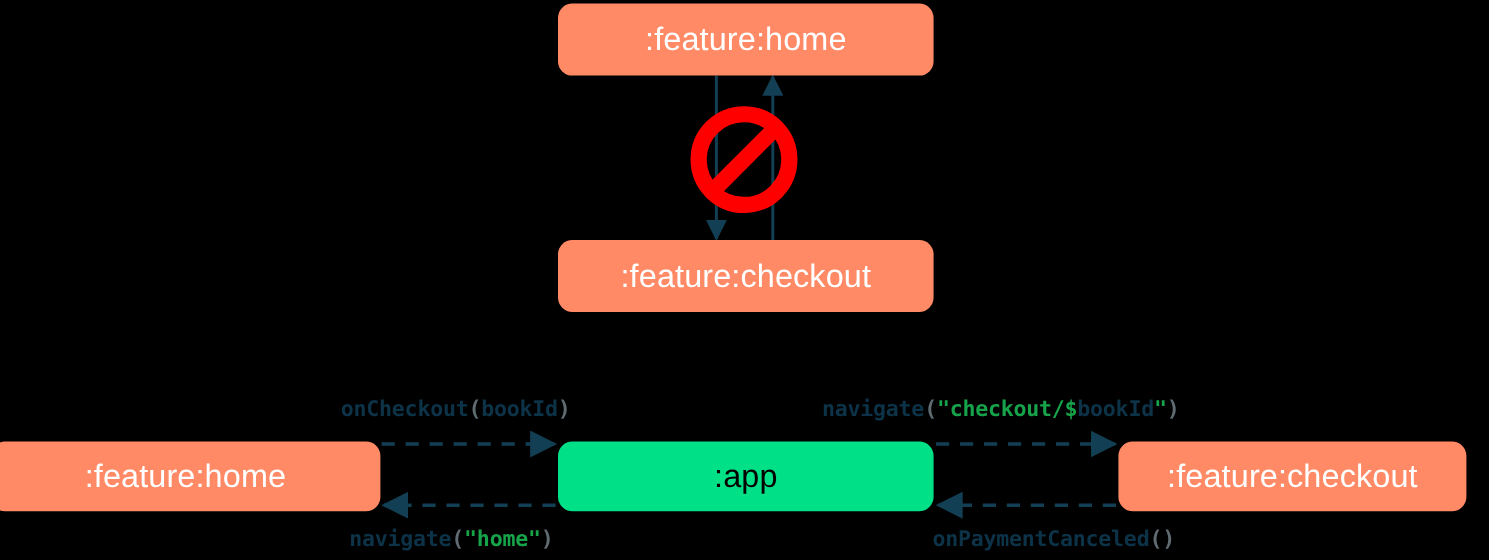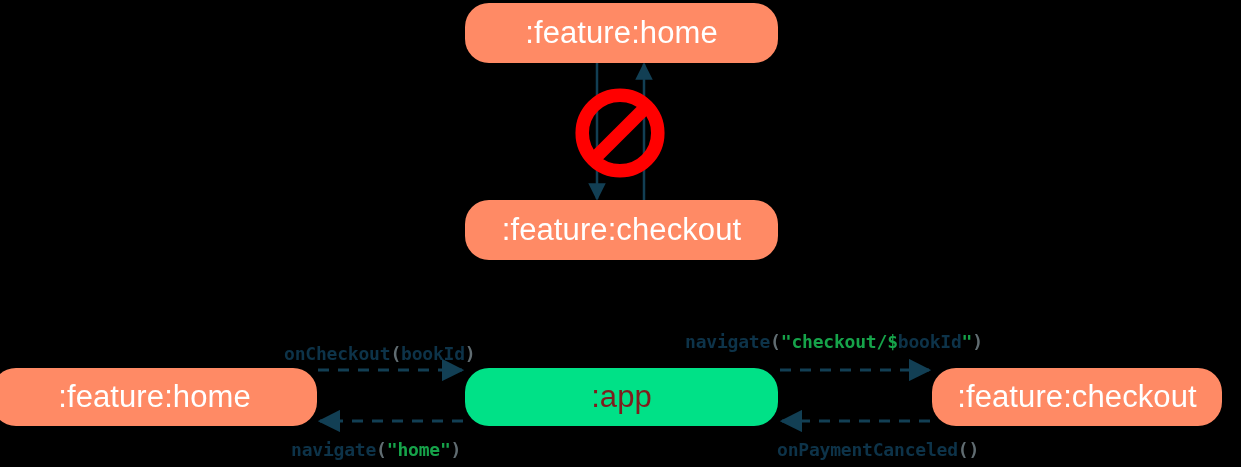--- a/index.html
+++ b/index.html
@@ -15,37 +15,37 @@
     font-family: "Liberation Sans", sans-serif;
   }
   #canvas {
     position: absolute;
     inset: 0;
     width: 1241px;
     height: 467px;
   }
   .node {
     position: absolute;
-    border-radius: 24px;
+    border-radius: 12px;
     display: flex;
     align-items: center;
     justify-content: center;
     box-sizing: border-box;
     font-family: "Liberation Sans", sans-serif;
-    font-size: 31px;
+    font-size: 27px;
     letter-spacing: 0.1px;
     white-space: nowrap;
   }
   .node.module {
     background: #FF8A65;
     color: #FFFFFF;
   }
   .node.app {
     background: #00E187;
-    color: #7f1d1d;
+    color: #000000;
   }
 
   
   #node-home-top     { left: 465px; top: 3px;   width: 313px; height: 60px; }
   #node-checkout-top { left: 465px; top: 200px; width: 313px; height: 60px; }
 
   
   #node-home-bottom     { left: -8px;  top: 368px; width: 325px; height: 58px; }
   #node-app             { left: 465px; top: 368px; width: 313px; height: 58px; }
   #node-checkout-bottom { left: 932px; top: 368px; width: 290px; height: 58px; }
@@ -65,21 +65,21 @@
     font-family: "DejaVu Sans Mono", monospace;
     font-size: 18px;
     font-weight: bold;
     white-space: nowrap;
     letter-spacing: -0.2px;
   }
   .tok-ident { color: #0D3349; }
   .tok-punct { color: #606c71; }
   .tok-str   { color: #16A34A; }
 
-  #label-on-checkout        { left: 284px; top: 343px; }
+  #label-on-checkout        { left: 284px; top: 331px; }
   #label-navigate-checkout  { left: 685px; top: 331px; }
   #label-navigate-home      { left: 291px; top: 439px; }
   #label-on-payment-canceled{ left: 737px; top: 439px; margin-left: 40px; }
 </style>
 </head>
 <body>
 
 <svg id="canvas" viewBox="0 0 1241 467" xmlns="http://www.w3.org/2000/svg">
   <defs>
     <marker id="arrow-solid" viewBox="0 0 10 10" refX="9" refY="5" markerWidth="7" markerHeight="7" orient="auto-start-reverse">

